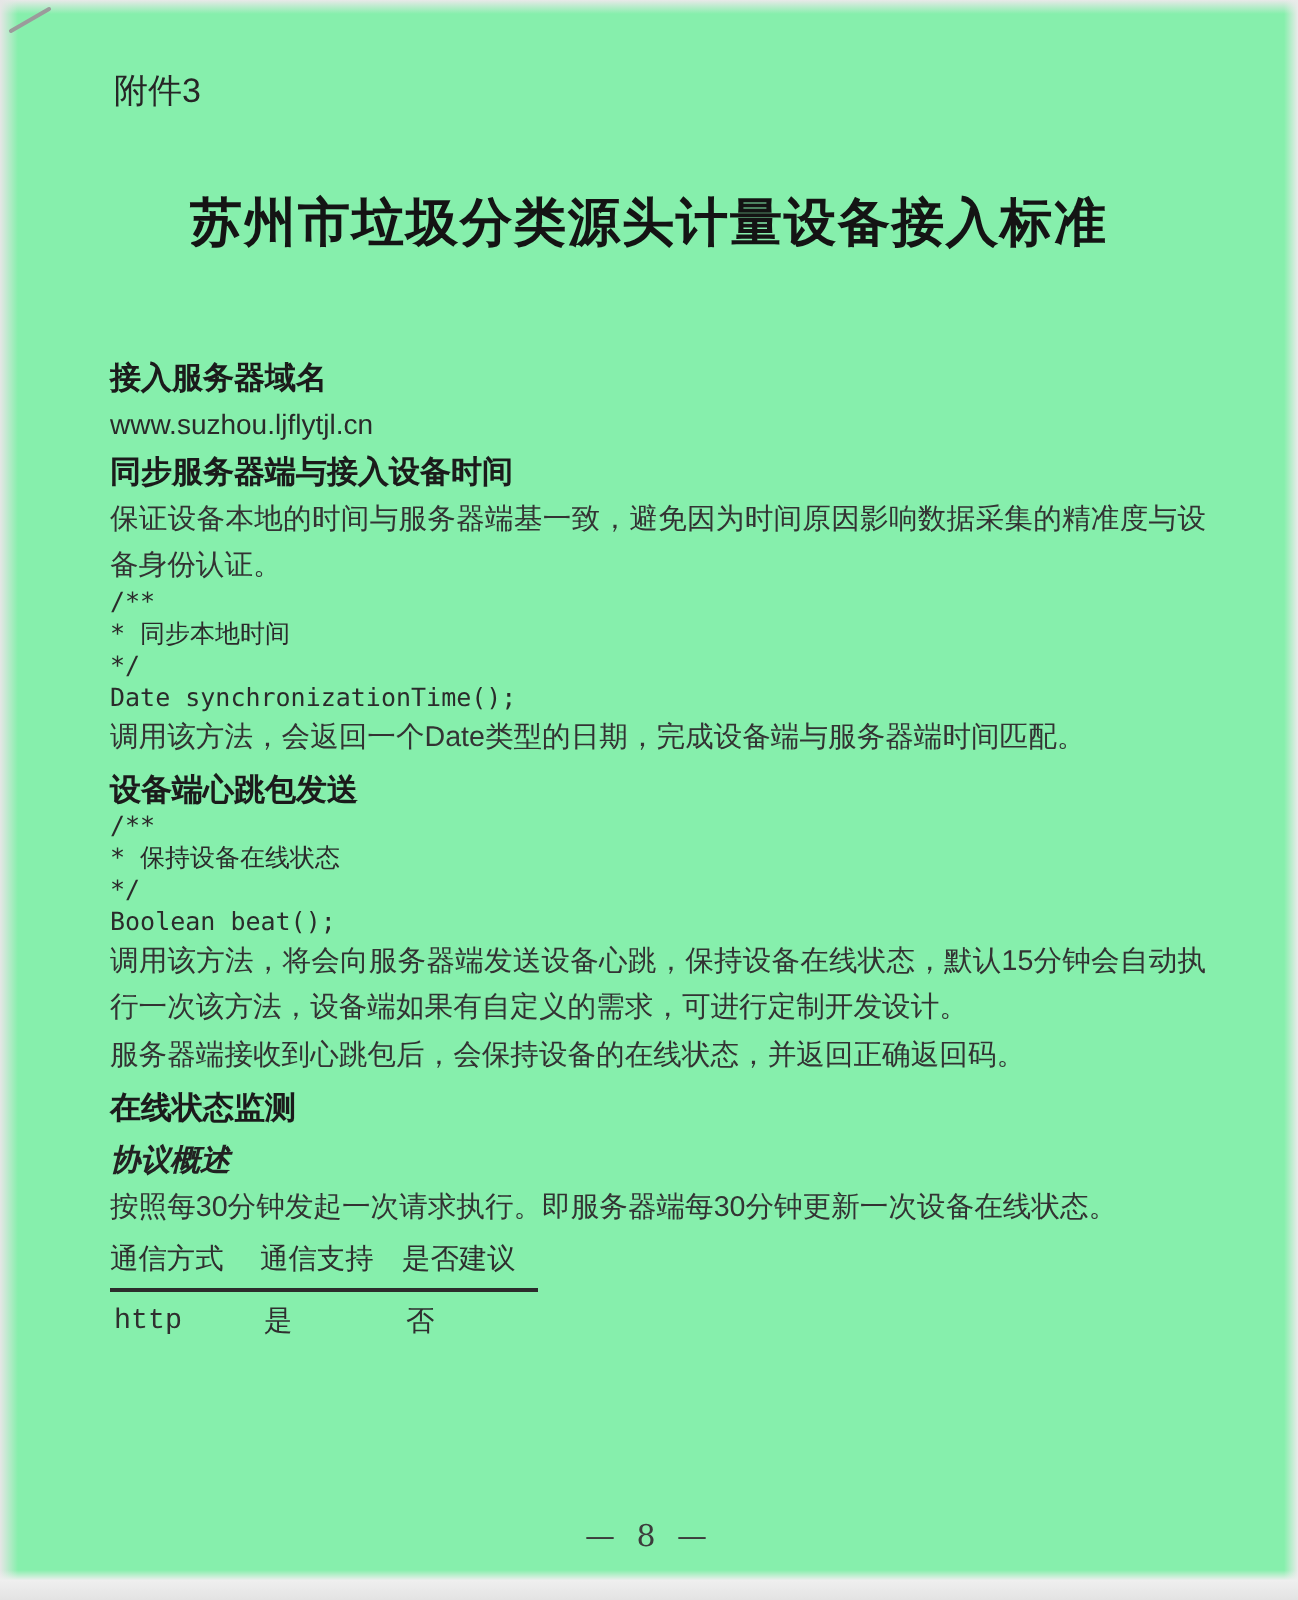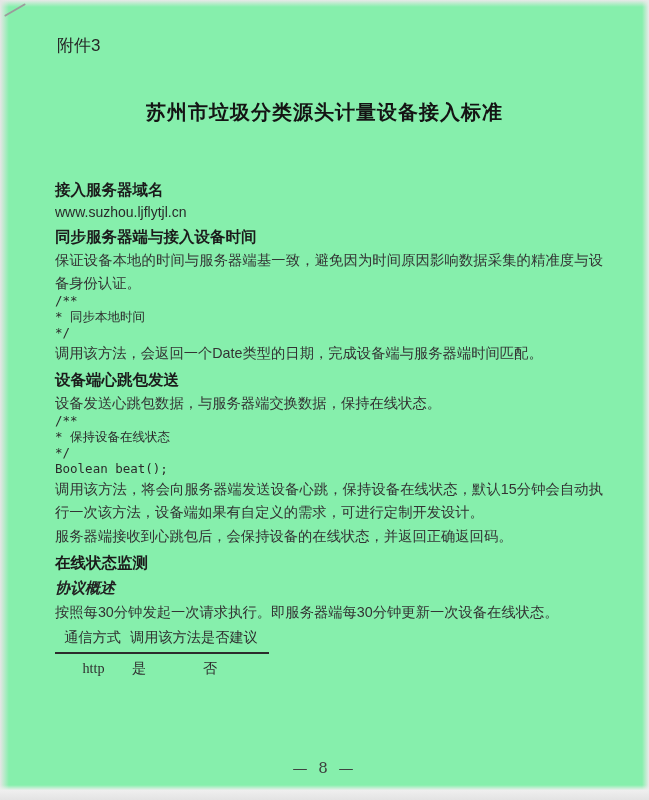--- a/index.html
+++ b/index.html
@@ -29,21 +29,21 @@
     padding-top: 36px;
     margin-left: 57px;
     font-size: 17px;
     line-height: 20px;
     color: #262626;
   }
   .title {
     margin: 40px 0 0 0;
     text-align: center;
     font-family: "DejaVu Serif", "Liberation Serif", serif;
-    font-size: 20px;
+    font-size: 26px;
     font-weight: 700;
     letter-spacing: 1px;
     line-height: 32px;
     color: #141414;
   }
   .content { margin: 50px 32px 0 55px; width: 548px; }
 
   .content h2 {
     margin: 3px 0 0 0;
     font-size: 15.5px;
@@ -85,24 +85,24 @@
   }
   .sub-italic.comm { margin-top: 5px; }
 
   table.comm-table { border-collapse: collapse; margin-top: 4px; table-layout: fixed; }
   table.comm-table th {
     font-weight: 400; font-size: 14.2px; text-align: left;
     padding: 0 0 5px 0; color: #2f2f2f;
   }
   table.comm-table thead tr { border-bottom: 2px solid #2c2c2c; }
   table.comm-table td { font-size: 14.2px; padding: 5px 0 0 2px; color: #2f2f2f; }
-  table.comm-table .col1 { width: 73px; text-align: center; }
+  table.comm-table .col1 { width: 73px; }
   table.comm-table .col2 { width: 69px; }
   table.comm-table .col3 { width: 66px; }
-  td.latin { font-family: Liberation Serif, serif; font-size: 14px; }
+  td.latin { font-family: Liberation Mono, monospace; font-size: 14px; }
 
   .page-number {
     position: absolute;
     left: 0; right: 0; bottom: 23px;
     text-align: center;
     font-family: "DejaVu Serif", "Liberation Serif", serif;
     font-size: 15px;
     letter-spacing: 3px;
     color: #3c3c3c;
   }
@@ -126,43 +126,43 @@
 
     <h2 class="first">接入服务器域名</h2>
     <div class="url">www.suzhou.ljflytjl.cn</div>
 
     <h2>同步服务器端与接入设备时间</h2>
     <p>保证设备本地的时间与服务器端基一致，避免因为时间原因影响数据采集的精准度与设备身份认证。</p>
     <div class="code">
       <div>/**</div>
       <div>* 同步本地时间</div>
       <div>*/</div>
+      <div>Date synchronizationTime();</div>
     </div>
     <p>调用该方法，会返回一个Date类型的日期，完成设备端与服务器端时间匹配。</p>
 
     <h2>设备端心跳包发送</h2>
-    <p>设备发送心跳包数据，与服务器端交换数据，保持在线状态。</p>
     <div class="code">
       <div>/**</div>
       <div>* 保持设备在线状态</div>
       <div>*/</div>
       <div>Boolean beat();</div>
     </div>
     <p>调用该方法，将会向服务器端发送设备心跳，保持设备在线状态，默认15分钟会自动执行一次该方法，设备端如果有自定义的需求，可进行定制开发设计。</p>
     <p>服务器端接收到心跳包后，会保持设备的在线状态，并返回正确返回码。</p>
 
     <h2>在线状态监测</h2>
     <div class="sub-italic">协议概述</div>
     <p>按照每30分钟发起一次请求执行。即服务器端每30分钟更新一次设备在线状态。</p>
 
     <table class="comm-table">
       <thead>
         <tr>
           <th class="col1">通信方式</th>
-          <th class="col2">调用该方法</th>
+          <th class="col2">通信支持</th>
           <th class="col3">是否建议</th>
         </tr>
       </thead>
       <tbody>
         <tr>
           <td class="col1 latin">http</td>
           <td class="col2">是</td>
           <td class="col3">否</td>
         </tr>
       </tbody>

